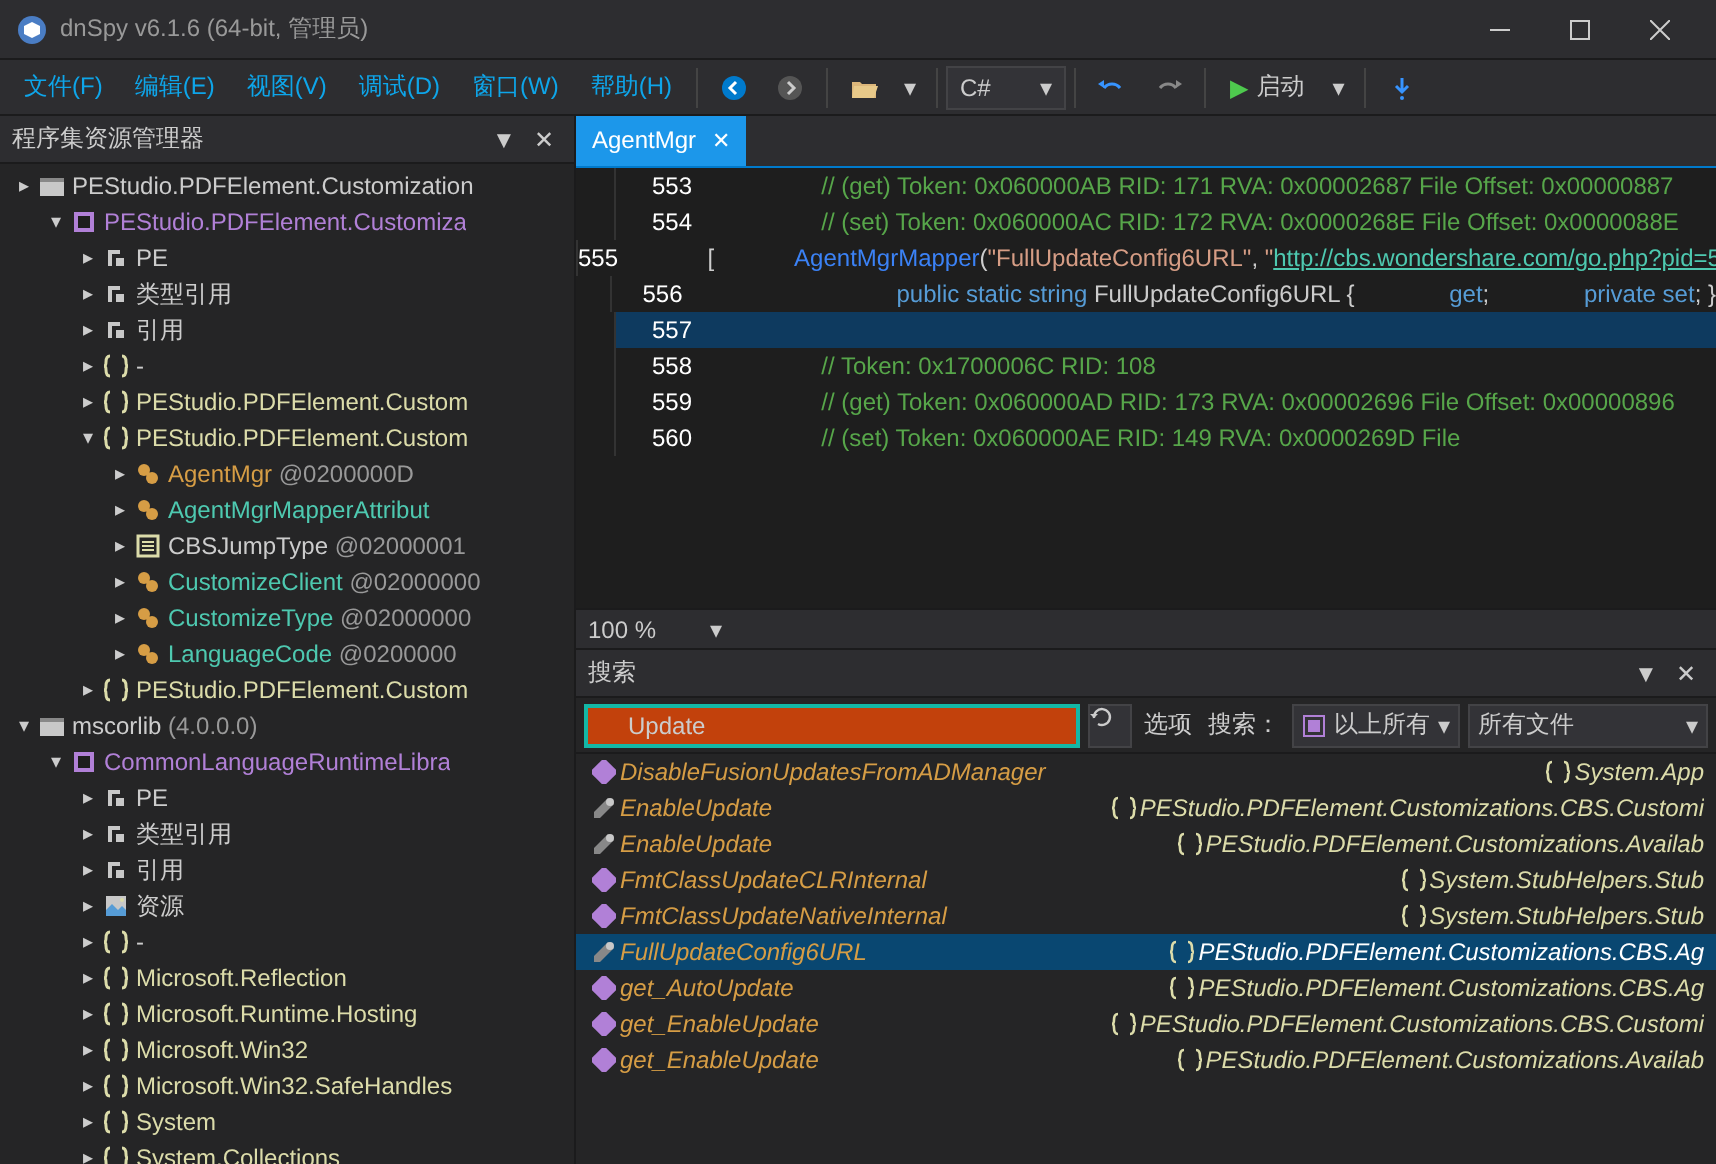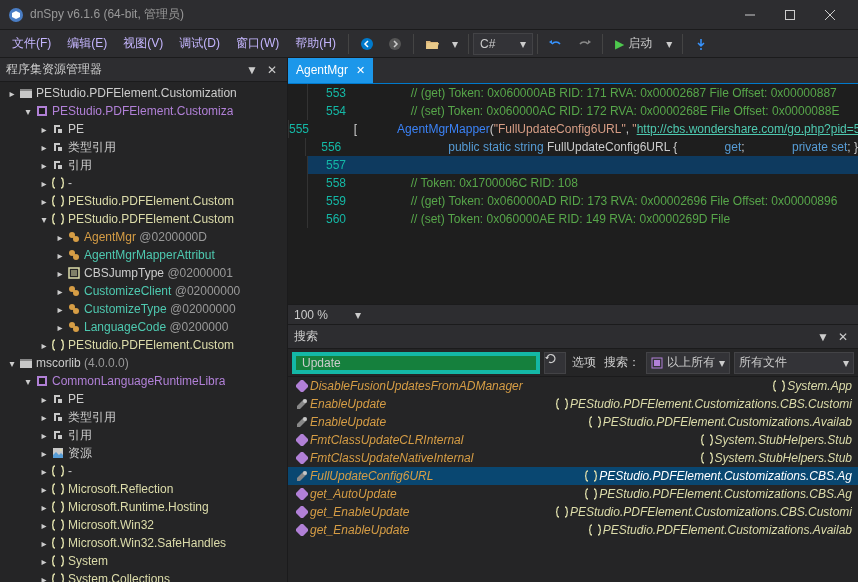--- a/index.html
+++ b/index.html
@@ -2,21 +2,21 @@
 <html><head>
 <meta charset="utf-8">
 <style>
 * { margin:0; padding:0; box-sizing:border-box; font-family:"Segoe UI","Microsoft YaHei",sans-serif; font-size:12px; }
 body { background:#1e1e1e; color:#ccc; width:858px; height:582px; overflow:hidden; display:flex; flex-direction:column; }
 .titlebar { height:30px; background:#2d2d30; display:flex; align-items:center; padding:0 8px; border-bottom:1px solid #1b1b1c; }
 .titlebar .icon-app { width:16px; height:16px; margin-right:6px; }
 .titlebar .title { flex:1; color:#999; font-size:12px; }
 .titlebar .winbtn { width:40px; height:28px; display:flex; align-items:center; justify-content:center; color:#ccc; cursor:pointer; }
 .menubar { height:28px; background:#2d2d30; display:flex; align-items:center; border-bottom:1px solid #1b1b1c; padding-left:4px; }
-.menubar .mitem { padding:4px 8px; color:#c4b5fd; cursor:pointer; }
+.menubar .mitem { padding:4px 8px; color:#0ea5e9; cursor:pointer; }
 .menubar .sep { width:1px; height:20px; background:#444; margin:0 4px; }
 .menubar .tbtn { width:24px; height:22px; display:flex; align-items:center; justify-content:center; margin:0 2px; cursor:pointer; border:1px solid transparent; }
 .menubar .combo { background:#333337; border:1px solid #434346; color:#ccc; padding:2px 6px; min-width:60px; height:22px; display:flex; align-items:center; cursor:pointer; }
 .menubar .runbtn { display:flex; align-items:center; padding:0 8px; cursor:pointer; height:22px;}
 .menubar .runbtn .tri { color:#4ec94e; margin-right:4px; }
 .main { flex:1; display:flex; overflow:hidden; }
 .treepanel { width:288px; background:#252526; display:flex; flex-direction:column; border-right:1px solid #1b1b1c; }
 .panelhdr { height:24px; background:#2d2d30; display:flex; align-items:center; padding:0 6px; border-bottom:1px solid #1b1b1c; }
 .panelhdr .ptitle { flex:1; font-size:12px; color:#ccc; }
 .panelhdr .pbtn { width:18px; height:18px; display:flex; align-items:center; justify-content:center; cursor:pointer; color:#ccc; margin-left:2px;}
@@ -27,28 +27,28 @@
 .tree .lbl { margin-left:2px; overflow:hidden; text-overflow:ellipsis; }
 .yellow{color:#dcdcaa;} .teal{color:#4ec9b0;} .orange{color:#d69d45;} .purple{color:#b180d7;} .gray{color:#999;}
 .right { flex:1; display:flex; flex-direction:column; overflow:hidden; }
 .tabstrip { height:26px; background:#2d2d30; display:flex; align-items:flex-end; border-bottom:1px solid #007acc;}
 .doctab { height:26px; background:#1c97ea; color:#fff; padding:0 8px; display:flex; align-items:center; cursor:pointer; }
 .doctab .x { margin-left:8px; font-size:11px; }
 .codearea { flex:1; background:#1e1e1e; overflow:hidden; position:relative; }
 .codeline { display:flex; font-family:"Consolas",monospace; font-size:13px; height:18px; line-height:18px; }
 .codeline.selln { background:#0e3a5f; }
 .codeline .marg { width:20px; background:#1e1e1e; border-right:1px solid #333; }
-.codeline .lnum { width:50px; text-align:right; padding-right:12px; color:#14b8a6; }
+.codeline .lnum { width:50px; text-align:right; padding-right:12px; color:#ffffff; }
 .codeline .gut { width:20px; text-align:center;}
 .codeline .txt { flex:1; white-space:pre; padding-left:6px;}
 .codegreen{color:#57a64a;} .codestr{color:#d69d85;} .codelink{color:#4ec9b0; text-decoration:underline;} .codekey{color:#569cd6;margin-left:44px;} .codetype{color:#3b82f6;padding-left:40px;}
 .zoombar { height:20px; background:#2d2d30; display:flex; align-items:center; padding:0 6px; border-top:1px solid #1b1b1c; color:#ccc;gap:25px;}
 .searchpanel { height:258px; background:#252526; display:flex; flex-direction:column; border-top:1px solid #1b1b1c;}
 .schbar { height:28px; display:flex; align-items:center; padding:2px 4px; gap:4px; background:#252526; border-bottom:1px solid #1b1b1c;}
-.schbar .inbox { flex:1; background:#15803d; border:4px solid #14b8a6; color:#ccc; height:22px; padding:0 6px;}
+.schbar .inbox { flex:1; background:#c2410c; border:2px solid #14b8a6; color:#ccc; height:22px; padding:0 20px;}
 .schbar .lbl2 { color:#ccc; white-space:nowrap; padding:0 2px;}
 .schbar .schcombo { background:#333337; border:1px solid #434346; color:#ccc; height:22px; padding:0 4px; display:flex; align-items:center; min-width:84px; cursor:pointer;}
 .results { flex:1; overflow:hidden;font-style:italic; }
 .results .rr { display:flex; align-items:center; height:18px; padding:0 6px; cursor:pointer; }
 .results .rr.selr { background:#094771; color:#fff; }
 .results .left { flex:1; display:flex; align-items:center; overflow:hidden;}
 .results .rightc { display:flex; align-items:center; overflow:hidden; max-width:320px;}
 .results .ric { width:16px; display:flex;align-items:center;justify-content:center;}
 svg{display:block;}
 </style>

